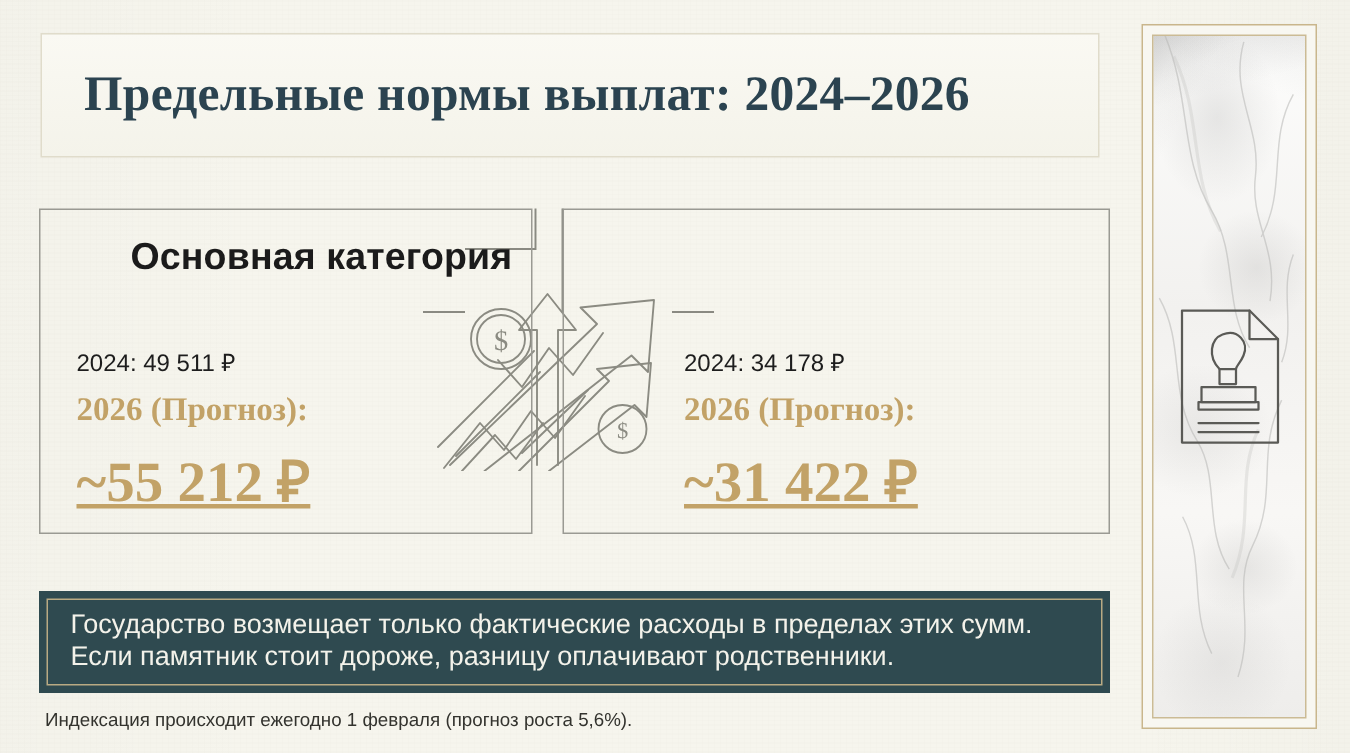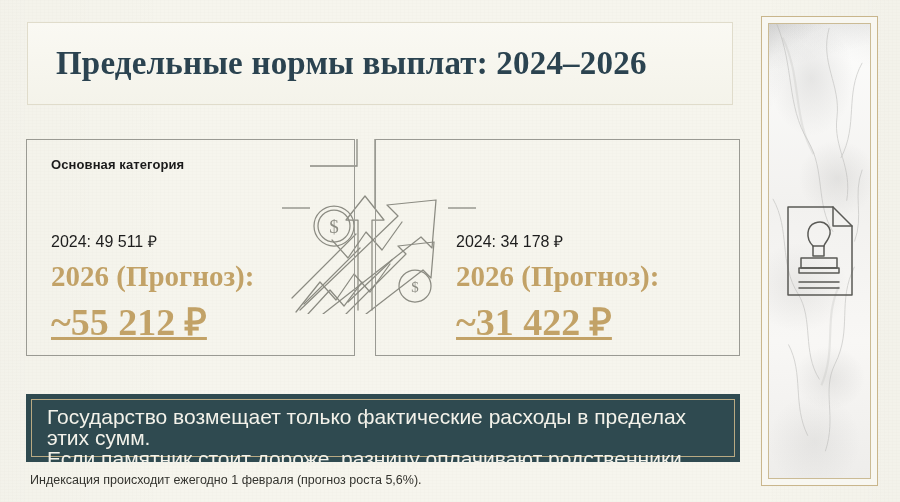--- a/index.html
+++ b/index.html
@@ -62,25 +62,26 @@
     border: 1px solid #9a9a93;
     box-sizing: border-box;
     background: transparent;
   }
   #card-left  { left: 26px;  width: 329px; }
   #card-right { left: 375px; width: 365px; }
 
   .card-title {
     position: absolute;
     top: 17px;
-    font-size: 13px;
+    font-size: 25px;
     font-weight: 700;
     color: #1b1b1b;
     letter-spacing: 0.1px;
     white-space: nowrap;
+    margin-left: 36px;
   }
   #card-left  .card-title { left: 24px; }
   #card-right .card-title { left: 80px; }
 
   .card-base {
     position: absolute;
     top: 90px;
     font-size: 16px;
     font-weight: 400;
     color: #1d1d1d;
@@ -90,21 +91,21 @@
   #card-right .card-base { left: 80px; }
 
   .card-forecast {
     position: absolute;
     font-family: "Liberation Serif", serif;
     font-weight: 700;
     color: #c2a267;
     white-space: nowrap;
     line-height: 1;
   }
-  .forecast-label { top: 122px; font-size: 29px; }
+  .forecast-label { top: 122px; font-size: 22px; }
   .forecast-value { top: 163px; font-size: 38px; text-decoration: underline; }
   #card-left  .card-forecast { left: 24px; }
   #card-right .card-forecast { left: 80px; }
 
   
   #connector {
     position: absolute;
     left: 280px;
     top: 130px;
     width: 200px;
@@ -141,21 +142,21 @@
     bottom: 5px;
     border: 1px solid #b9aa83;
     box-sizing: border-box;
   }
   #banner-text {
     position: absolute;
     left: 21px;
     top: 12px;
     right: 14px;
     color: #f3f2ea;
-    font-size: 21px;
+    font-size: 18px;
     line-height: 21px;
     white-space: pre-line;
   }
 
   
   #footnote {
     position: absolute;
     left: 30px;
     top: 473px;
     font-size: 12.5px;

